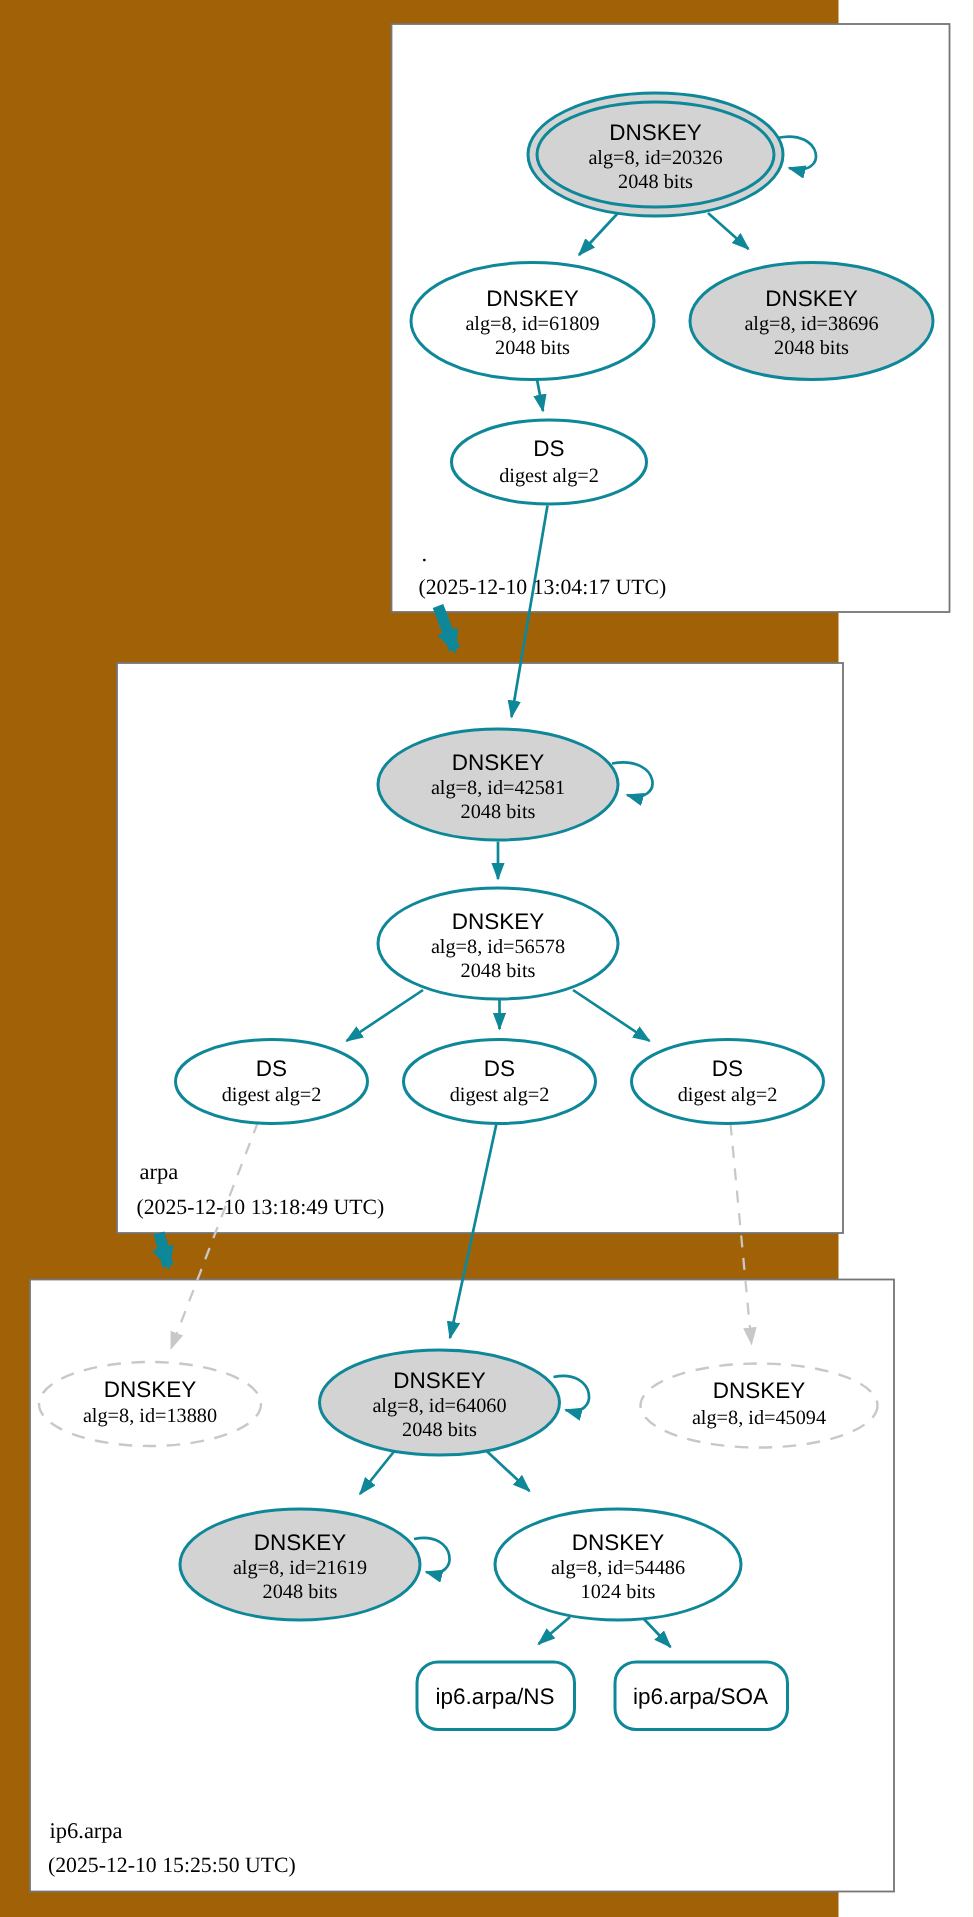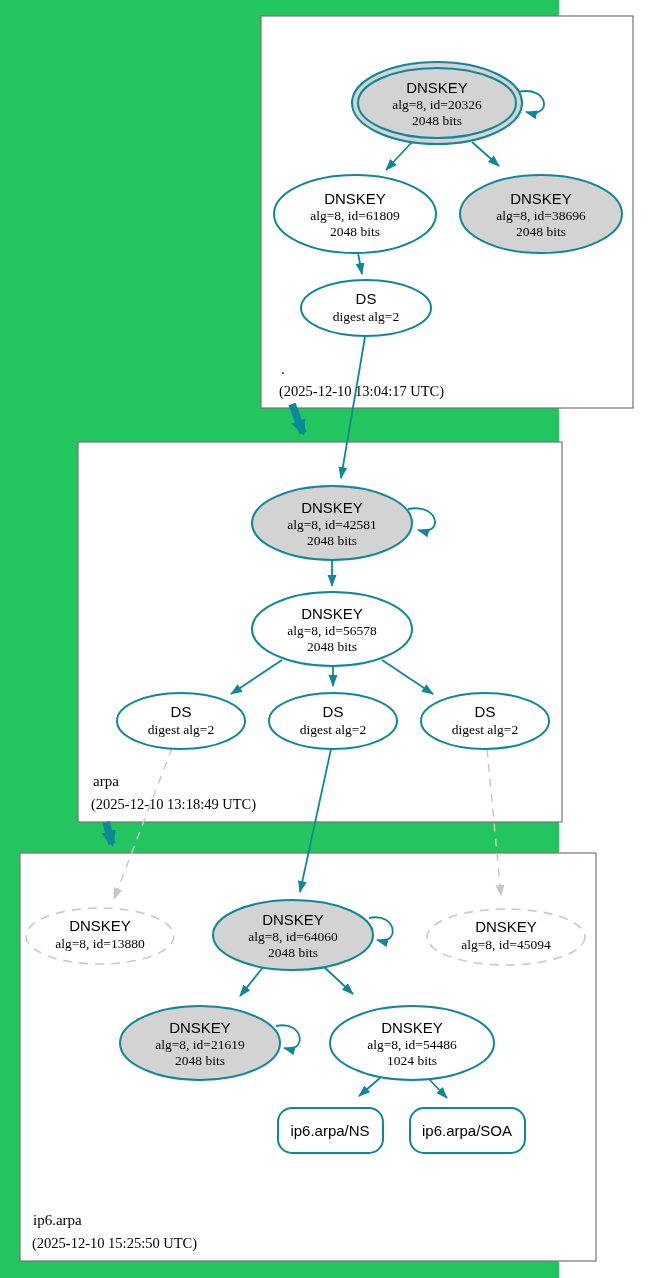--- a/index.html
+++ b/index.html
@@ -1,16 +1,16 @@
 <!DOCTYPE html>
 <html><head>
 <meta charset="utf-8">
 <style>
   html,body { margin:0; padding:0; background:#ffffff; }
-  .stage { position:relative; width:559px; height:1278px; background:#22c55e;
+  .stage { position:relative; width:559px; height:1278px; background:#a16207;
            font-family:"Liberation Sans", sans-serif; }
   .zonebox { fill:#ffffff; stroke:#757575; stroke-width:1.2; }
   .node { fill:#ffffff; stroke:#0e8799; stroke-width:2; }
   .node.gray { fill:#d3d3d3; }
   .node.inner { fill:none; }
   .node.dashedn { fill:#ffffff; stroke:#c8c8c8; stroke-width:1.6; stroke-dasharray:9 7; }
   .rrect { fill:#ffffff; stroke:#0e8799; stroke-width:2; }
   .edge { fill:none; stroke:#0e8799; stroke-width:1.8; }
   .edge.dashede { stroke:#c8c8c8; stroke-width:1.5; stroke-dasharray:8 7; }
   .edge.thick { stroke-width:7.5; }

